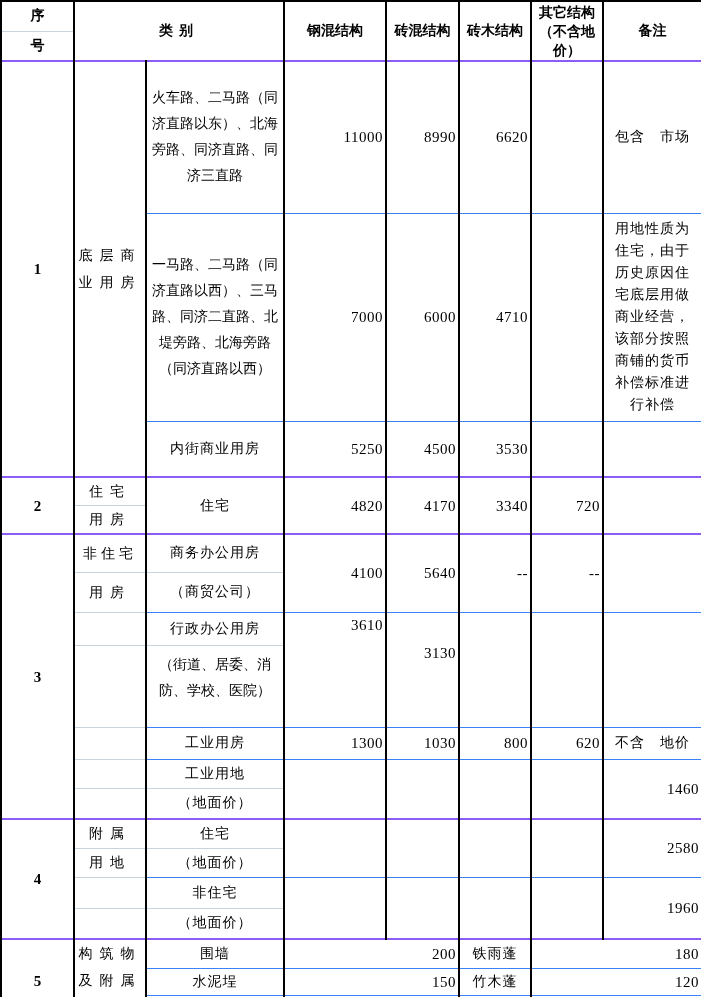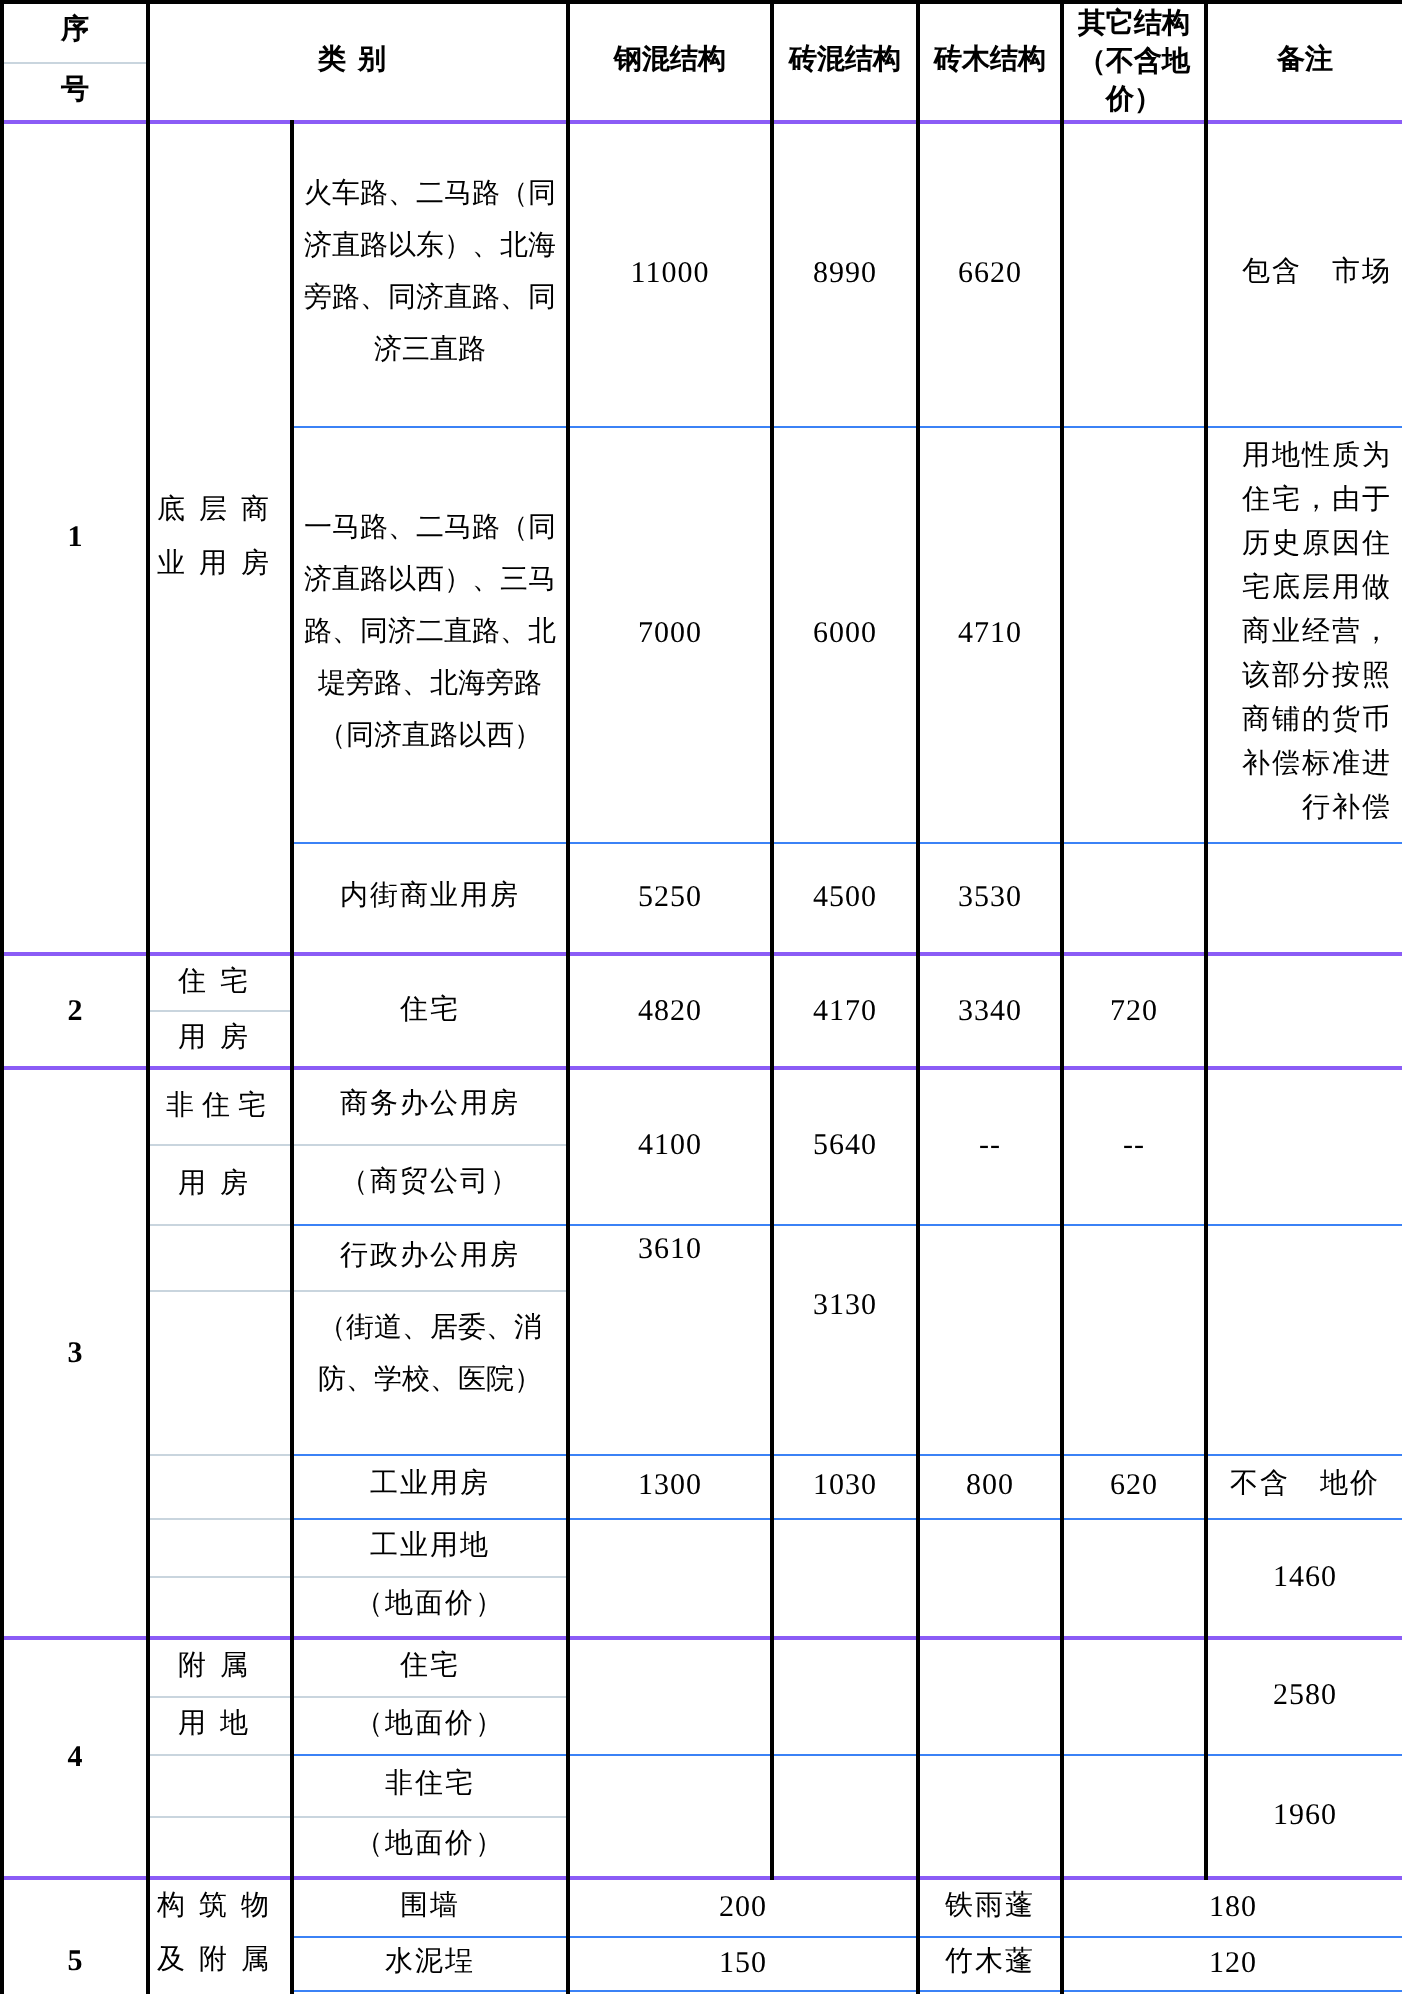--- a/index.html
+++ b/index.html
@@ -7,25 +7,25 @@
   table.comp { border-collapse:collapse; table-layout:fixed; width:701px; background:#fff; border:2px solid #000; }
   td { border-left:2px solid #000; border-right:2px solid #000; border-top:none; border-bottom:none;
        padding:0 2px; text-align:center; vertical-align:middle; font-size:14px; line-height:24px;
        overflow:hidden; word-break:break-all; }
   
   .ht { border-top:2px solid #8b5cf6; }            
   .tt { border-top:1px solid #3b82f6; }            
   .lt { border-top:1px solid #c9d5de; }         
   .hd { font-weight:bold; }
   .no { font-weight:bold; font-size:15px; }
-  .num { font-size:15px; letter-spacing:0.5px; }
+  .num { font-size:15px; letter-spacing:0.5px;text-align:right; }
   .grp { letter-spacing:7px; line-height:27px;margin-left:44px; }
   .name { letter-spacing:1px; }
   .road { font-size:14px; line-height:26px; padding:0 3px; }
-  .rmk  { font-size:14px; line-height:22px; letter-spacing:1px; padding:0 5px;text-align:right; }
+  .rmk  { font-size:14px; line-height:22px; letter-spacing:1px; padding:0 5px; }
 </style>
 </head>
 <body>
 
 <table class="comp">
   <colgroup>
     <col style="width:73px">
       <col style="width:72px">
       <col style="width:138px">
     <col style="width:102px">

